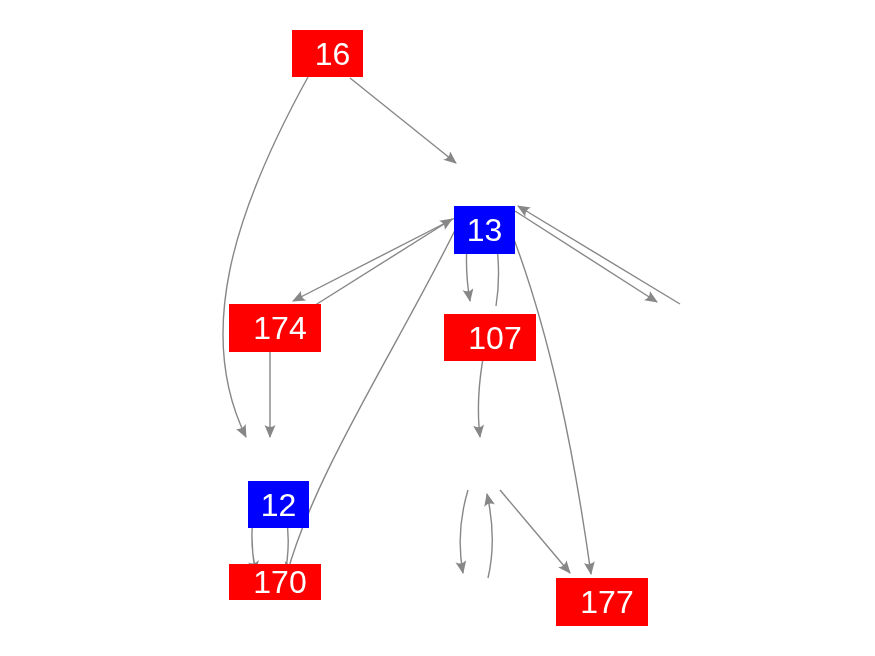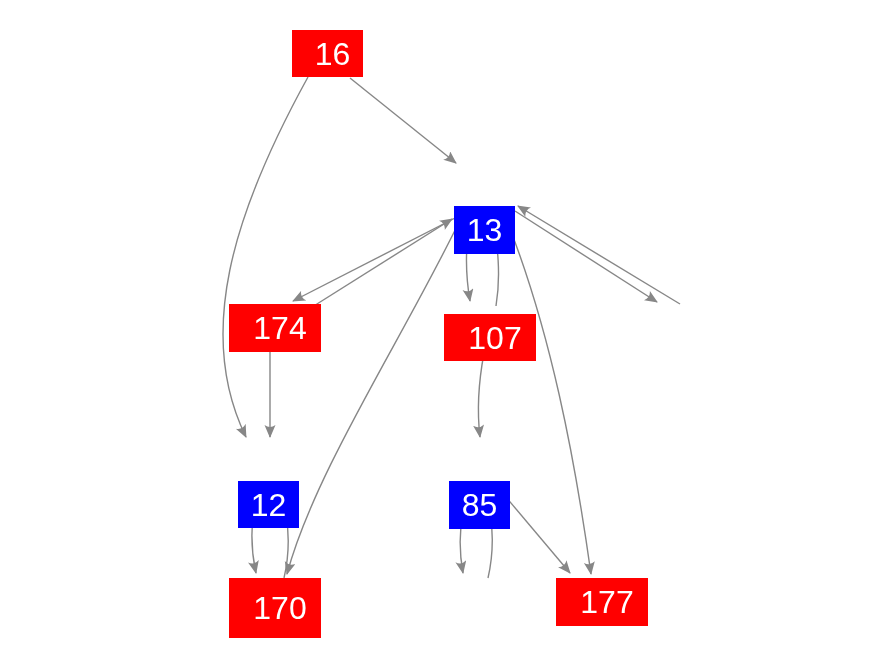--- a/index.html
+++ b/index.html
@@ -18,23 +18,23 @@
     color:var(--node-text); font-size:32px; line-height:1; user-select:none;
   }
   .node.red{background:var(--red);padding-left:10px;}
   .node.blue{background:var(--blue);margin-top:39px;}
   
   .n-16 {left:292px; top:30px;  width:61px; height:47px;}
   .n-13 {left:454px; top:167px; width:61px; height:48px;}
   .n-174{left:229px; top:304px; width:82px; height:48px;}
   .n-107{left:444px; top:306px; width:82px; height:47px;margin-top:8px;}
   .n-173{left:658px; top:304px; width:82px; height:48px;}
-  .n-12 {left:238px; top:442px; width:61px; height:47px;justify-content:center;}
+  .n-12 {left:248px; top:442px; width:61px; height:47px;justify-content:center;}
   .n-85 {left:449px; top:442px; width:61px; height:48px;}
-  .n-170{left:229px; top:578px; width:82px; height:60px;}
+  .n-170{left:229px; top:564px; width:82px; height:36px;}
   .n-106{left:433px; top:578px; width:82px; height:48px;}
   .n-177{left:556px; top:578px; width:82px; height:48px;justify-content:center;}
 </style>
 </head>
 <body>
 
 <div class="canvas">
 
   <svg class="edge-layer" width="875" height="656" viewBox="0 0 875 656">
     <defs>
@@ -69,23 +69,20 @@
   </div>
   <div class="node red n-174">
     <span>174</span>
   </div>
   <div class="node red n-107">
     <span>107</span>
   </div>
   <div class="node blue n-12">
     <span>12</span>
   </div>
-  <div class="node blue n-85">
-    <span>85</span>
-  </div>
   <div class="node red n-170">
     <span>170</span>
   </div>
   <div class="node red n-177">
     <span>177</span>
   </div>
 
 </div>
 
 </body></html>

